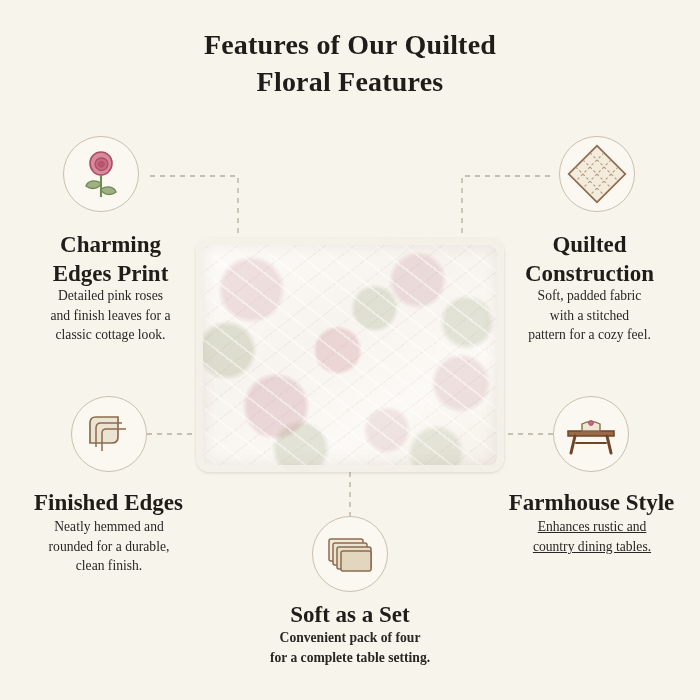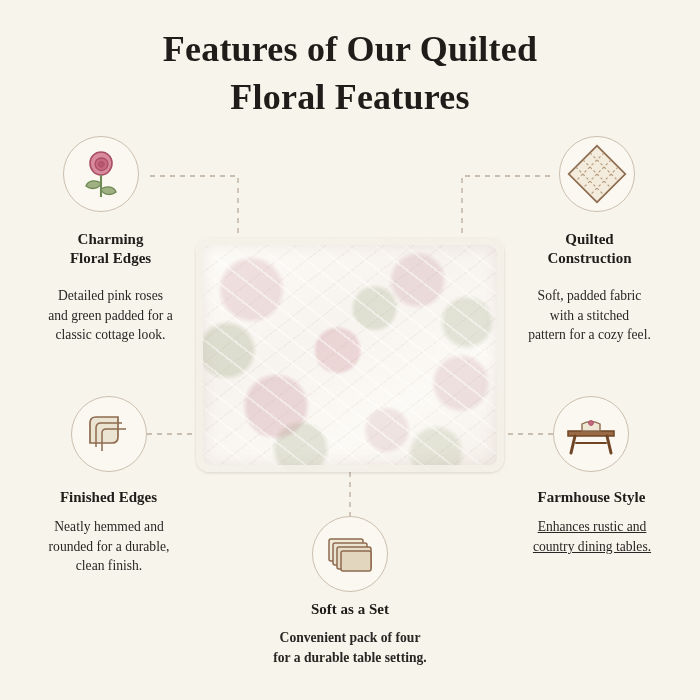--- a/index.html
+++ b/index.html
@@ -20,21 +20,21 @@
     height: 700px;
   }
 
   
   .title {
     position: absolute;
     left: 0;
     top: 26px;
     width: 700px;
     text-align: center;
-    font-size: 36px;
+    font-size: 28px;
     font-weight: bold;
     line-height: 1.33;
     letter-spacing: 0.2px;
     color: #201c19;
   }
   .title .line2 { display: block; }
 
   
   .product {
     position: absolute;
@@ -89,21 +89,21 @@
     border-radius: 50%;
     border: 1.4px solid #cbbfae;
     background: #fbf8f1;
     box-sizing: border-box;
   }
   .badge svg { display: block; }
 
   
   .feature-head {
     position: absolute;
-    font-size: 15px;
+    font-size: 23px;
     font-weight: bold;
     line-height: 1.27;
     color: #201c19;
   }
   .feature-body {
     position: absolute;
     font-size: 13.6px;
     line-height: 1.45;
     color: #2a2623;
   }
@@ -156,25 +156,25 @@
         <path d="M-6,-3 a6.5,6 0 1,1 13,0 a6.5,7 0 0,1 -6.5,6.5 a6.5,7 0 0,1 -6.5,-6.5 z" fill="#c8697f" stroke="#a94f66" stroke-width="1.3"></path>
         <path d="M-2.6,-2 a3,2.8 0 1,1 5.5,0.6 a3,3 0 0,1 -5.5,-0.6 z" fill="#b85570" stroke="#a94f66" stroke-width="1"></path>
       </g>
       <path d="M37,38 L37,60" stroke="#6f8a54" stroke-width="2.1" fill="none"></path>
       <path d="M37,46 C30,42 24,44 22,49 C27,53 34,52 37,47 Z" fill="#9fb183" stroke="#6f8a54" stroke-width="1.4"></path>
       <path d="M37,52 C44,48 50,50 52,55 C47,59 40,58 37,53 Z" fill="#9fb183" stroke="#6f8a54" stroke-width="1.4"></path>
     </svg>
   </div>
   <div class="feature-head ta-center" style="left:18px; top:230px; width:185px;">
     <div>Charming</div>
-    <div>Floral Edges</div>
+    <div>Edges Print</div>
   </div>
   <div class="feature-body ta-center" style="left:12px; top:286px; width:197px;">
     <div>Detailed pink roses</div>
-    <div>and green padded for a</div>
+    <div>and finish leaves for a</div>
     <div>classic cottage look.</div>
   </div>
 
   <div class="badge" style="left:559px; top:136px;">
     <svg width="74" height="74" viewBox="0 0 74 74">
       <g transform="rotate(45 37 37)">
         <rect x="17" y="17" width="40" height="40" fill="#f3ecdd" stroke="#8d6b4f" stroke-width="1.7"></rect>
         <path d="M27,17 L27,57 M37,17 L37,57 M47,17 L47,57 M17,27 L57,27 M17,37 L57,37 M17,47 L57,47" stroke="#b59a7c" stroke-width="1.1" stroke-dasharray="2.6 2.4" fill="none"></path>
       </g>
     </svg>
@@ -228,16 +228,16 @@
       <rect x="20" y="26" width="34" height="22" rx="2" fill="#ece4d3" stroke="#8d6b4f" stroke-width="1.5"></rect>
       <rect x="24" y="30" width="34" height="22" rx="2" fill="#e7ddc9" stroke="#8d6b4f" stroke-width="1.5"></rect>
       <rect x="28" y="34" width="30" height="20" rx="2" fill="#e2d6bf" stroke="#8d6b4f" stroke-width="1.5"></rect>
     </svg>
   </div>
   <div class="feature-head ta-center" style="left:255px; top:600px; width:190px;">
     <div>Soft as a Set</div>
   </div>
   <div class="feature-body ta-center" style="left:200px; top:628px; width:300px;font-weight:bold;">
     <div>Convenient pack of four</div>
-    <div>for a durable table setting.</div>
+    <div>for a complete table setting.</div>
   </div>
 
 </div>
 
 </body></html>

